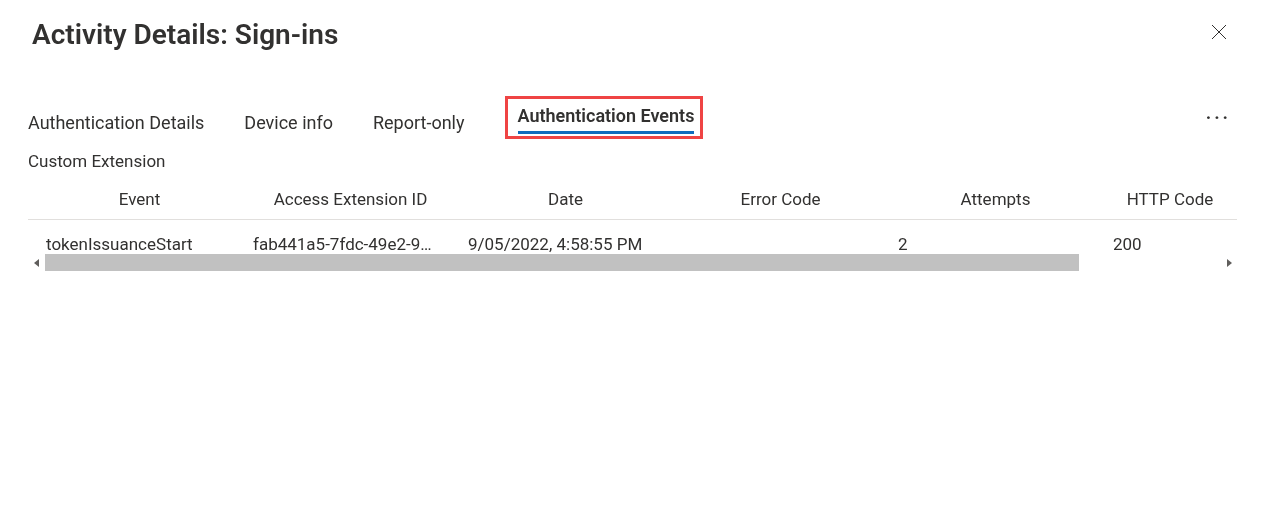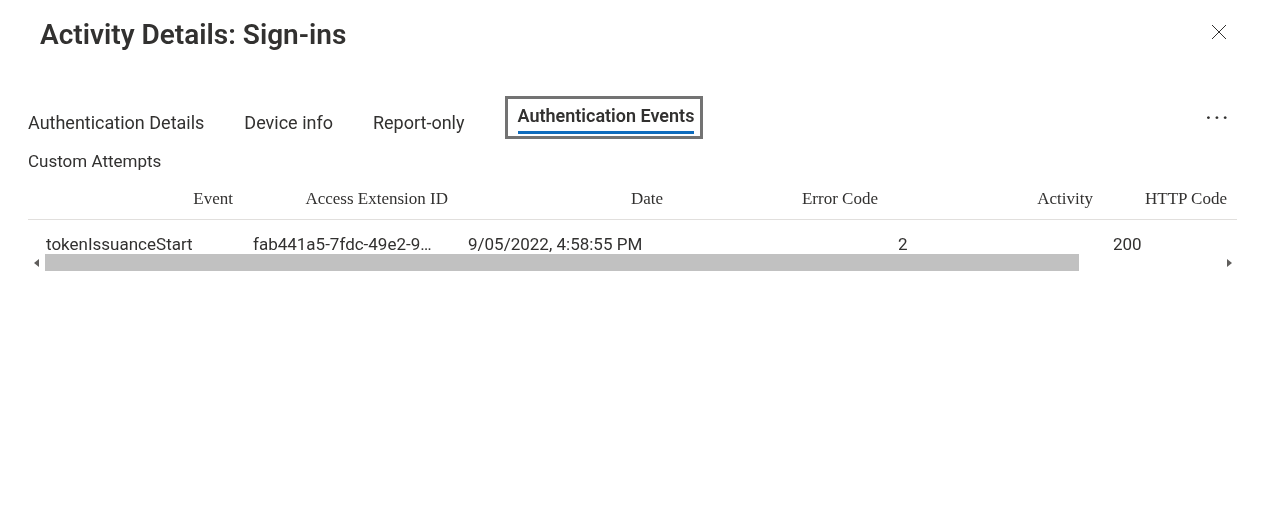--- a/index.html
+++ b/index.html
@@ -18,21 +18,21 @@
     height: 100%;
   }
   .header-row {
     display: flex;
     align-items: flex-start;
     justify-content: space-between;
   }
   .page-title {
     font-size: 28px;
     font-weight: 600;
-    margin: 4px 0 45px 12px;
+    margin: 4px 0 45px 4px;
   }
   .close-x {
     font-size: 18px;
     line-height: 1;
     padding: 10px;
     cursor: pointer;
     color: #323130;
     font-weight: 300;
   }
   .close-x svg { display:block; }
@@ -59,21 +59,21 @@
     font-weight: 600;
   }
   .tab.active::after {
     content: "";
     position: absolute;
     left: 0; right: 0; bottom: -2px;
     height: 3px;
     background: #0f6cbd;
   }
   .tab-highlight {
-    border: 3px solid #737373;
+    border: 3px solid #ef4444;
     padding: 2px 6px 4px 10px;
     display: inline-block;
   }
   .overflow-dots {
     font-size: 18px;
     letter-spacing: 3px;
     cursor: pointer;
     padding: 4px 6px;
     color: #323130;
     font-weight: 700;
@@ -86,27 +86,26 @@
   .table-wrap {
     width: 100%;
   }
   table {
     width: 100%;
     border-collapse: collapse;
     table-layout: fixed;
     font-size: 17px;
   }
   thead th {
-    text-align: right;
+    text-align: center;
     font-weight: 400;
     color: #323130;
     padding: 8px 10px 10px 10px;
     border-bottom: 1px solid #e1dfdd;
     white-space: nowrap;
-    font-family: Liberation Serif, serif;
   }
   thead th:first-child { padding-left: 18px; }
   tbody td {
     padding: 14px 10px 0 10px;
     white-space: nowrap;
     overflow: hidden;
     text-overflow: ellipsis;
   }
   tbody td:first-child { padding-left: 18px; }
   .col-event { width: 215px; }
@@ -172,39 +171,39 @@
       <div class="tab">Report-only</div>
       <span class="tab-highlight">
         <div class="tab active">Authentication Events</div>
       </span>
     </div>
     <div class="overflow-dots">
       <span>···</span>
     </div>
   </div>
 
-  <div class="section-label">Custom Attempts</div>
+  <div class="section-label">Custom Extension</div>
 
   <div class="table-wrap">
     <table>
       <colgroup>
         <col class="col-event">
           <col class="col-ext">
           <col class="col-date">
         <col class="col-err">
           <col class="col-att">
           <col class="col-http">
       </colgroup>
       <thead>
         <tr>
           <th>Event</th>
           <th>Access Extension ID</th>
           <th>Date</th>
           <th>Error Code</th>
-          <th>Activity</th>
+          <th>Attempts</th>
           <th>HTTP Code</th>
         </tr>
       </thead>
       <tbody>
         <tr>
           <td>tokenIssuanceStart</td>
           <td>fab441a5-7fdc-49e2-9…</td>
           <td>9/05/2022, 4:58:55 PM</td>
           <td></td>
           <td>2</td>

